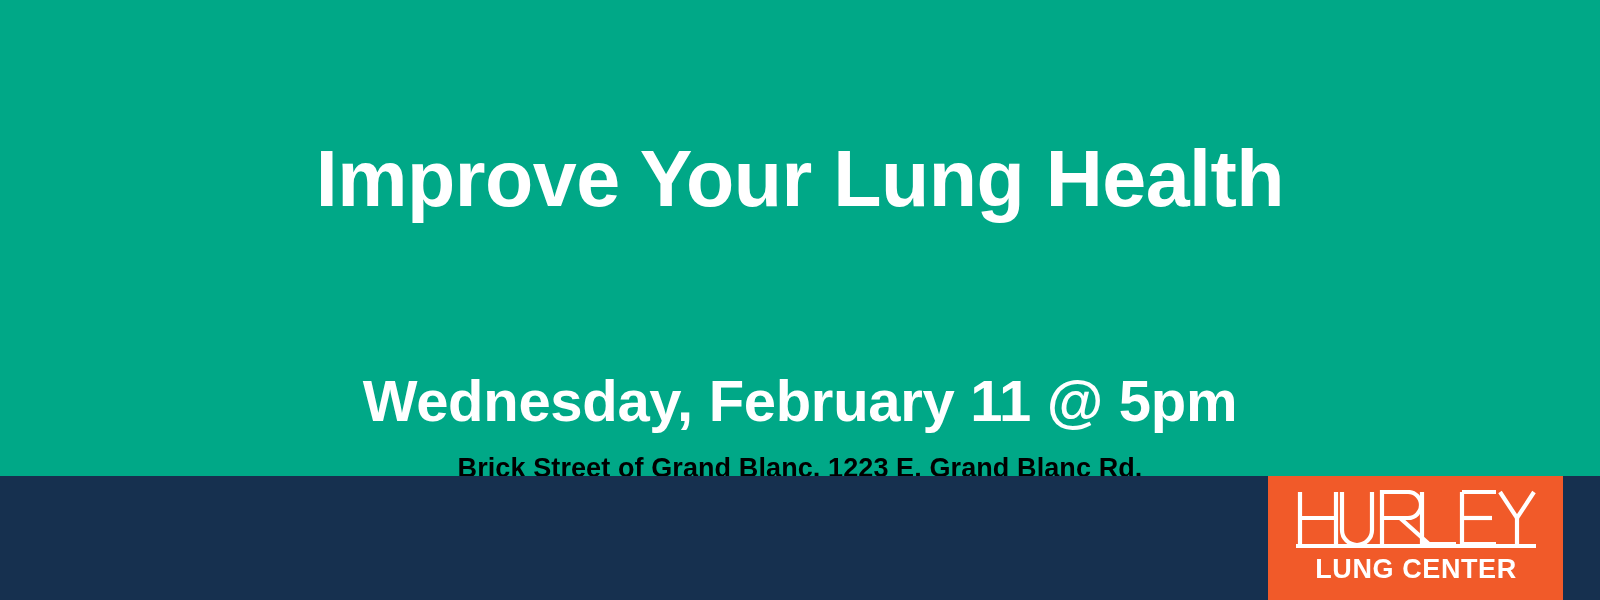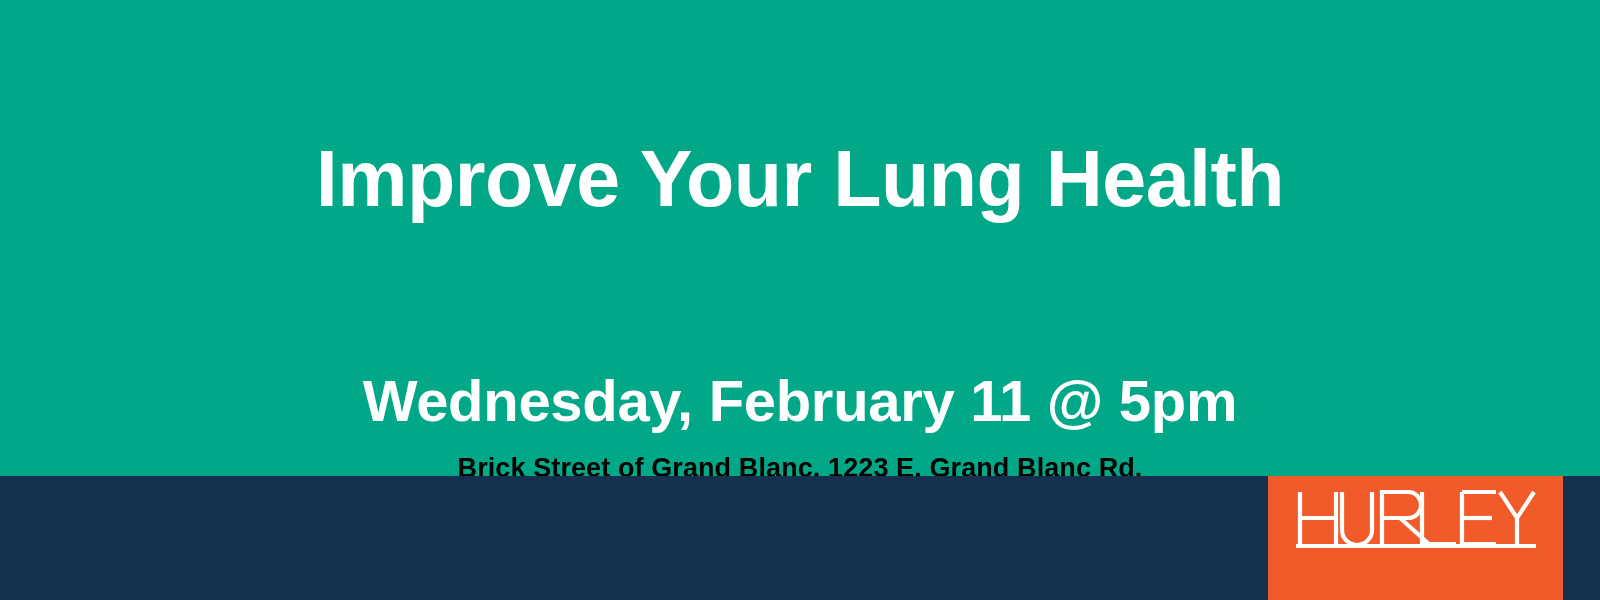--- a/index.html
+++ b/index.html
@@ -185,17 +185,18 @@
             <path d="M166 54 L200 54"></path>
 
             <path d="M204 2 L221 28 L238 2"></path>
             <path d="M221 28 L221 54"></path>
           </g>
         </svg>
       </div>
 
       <div class="logo-rule"></div>
 
+      <div class="logo-subtitle">LUNG CENTER</div>
 
     </div>
   </div>
 
 </div>
 
 </body></html>

